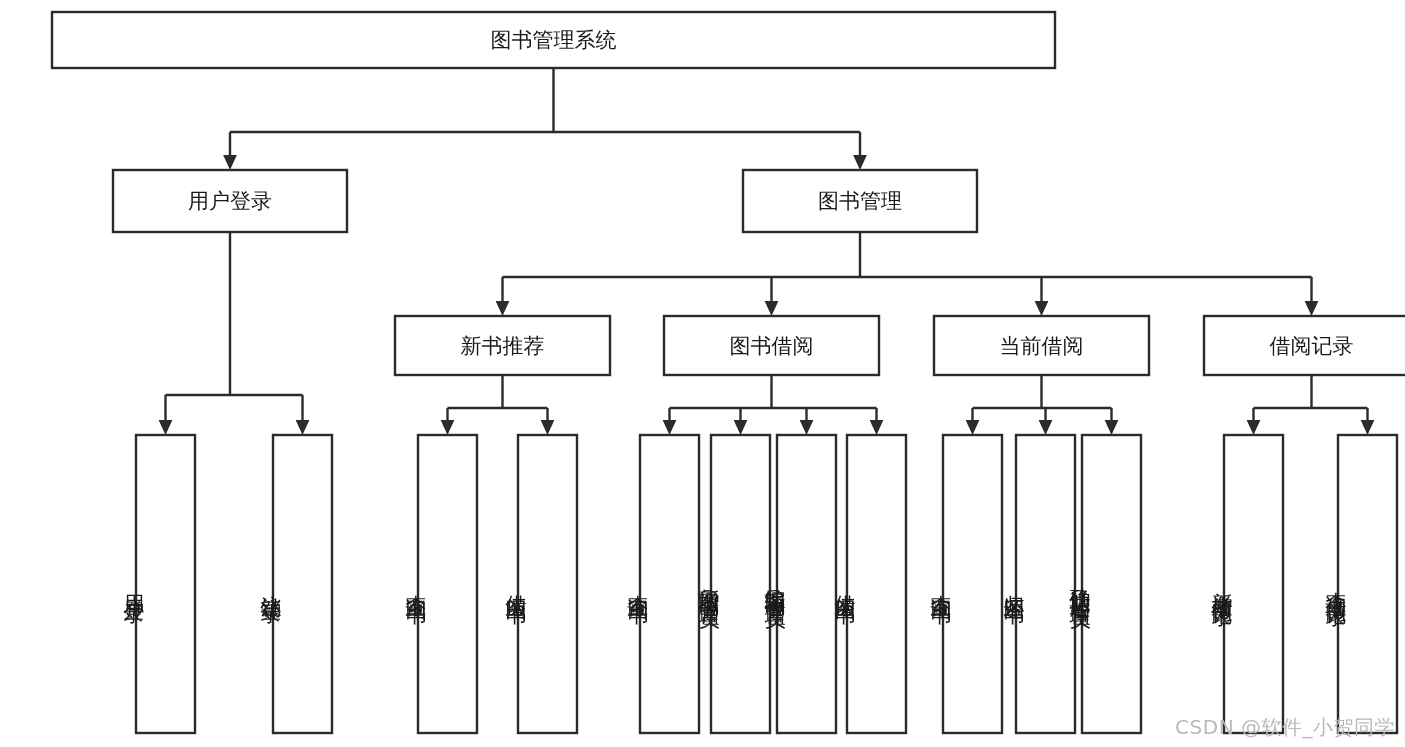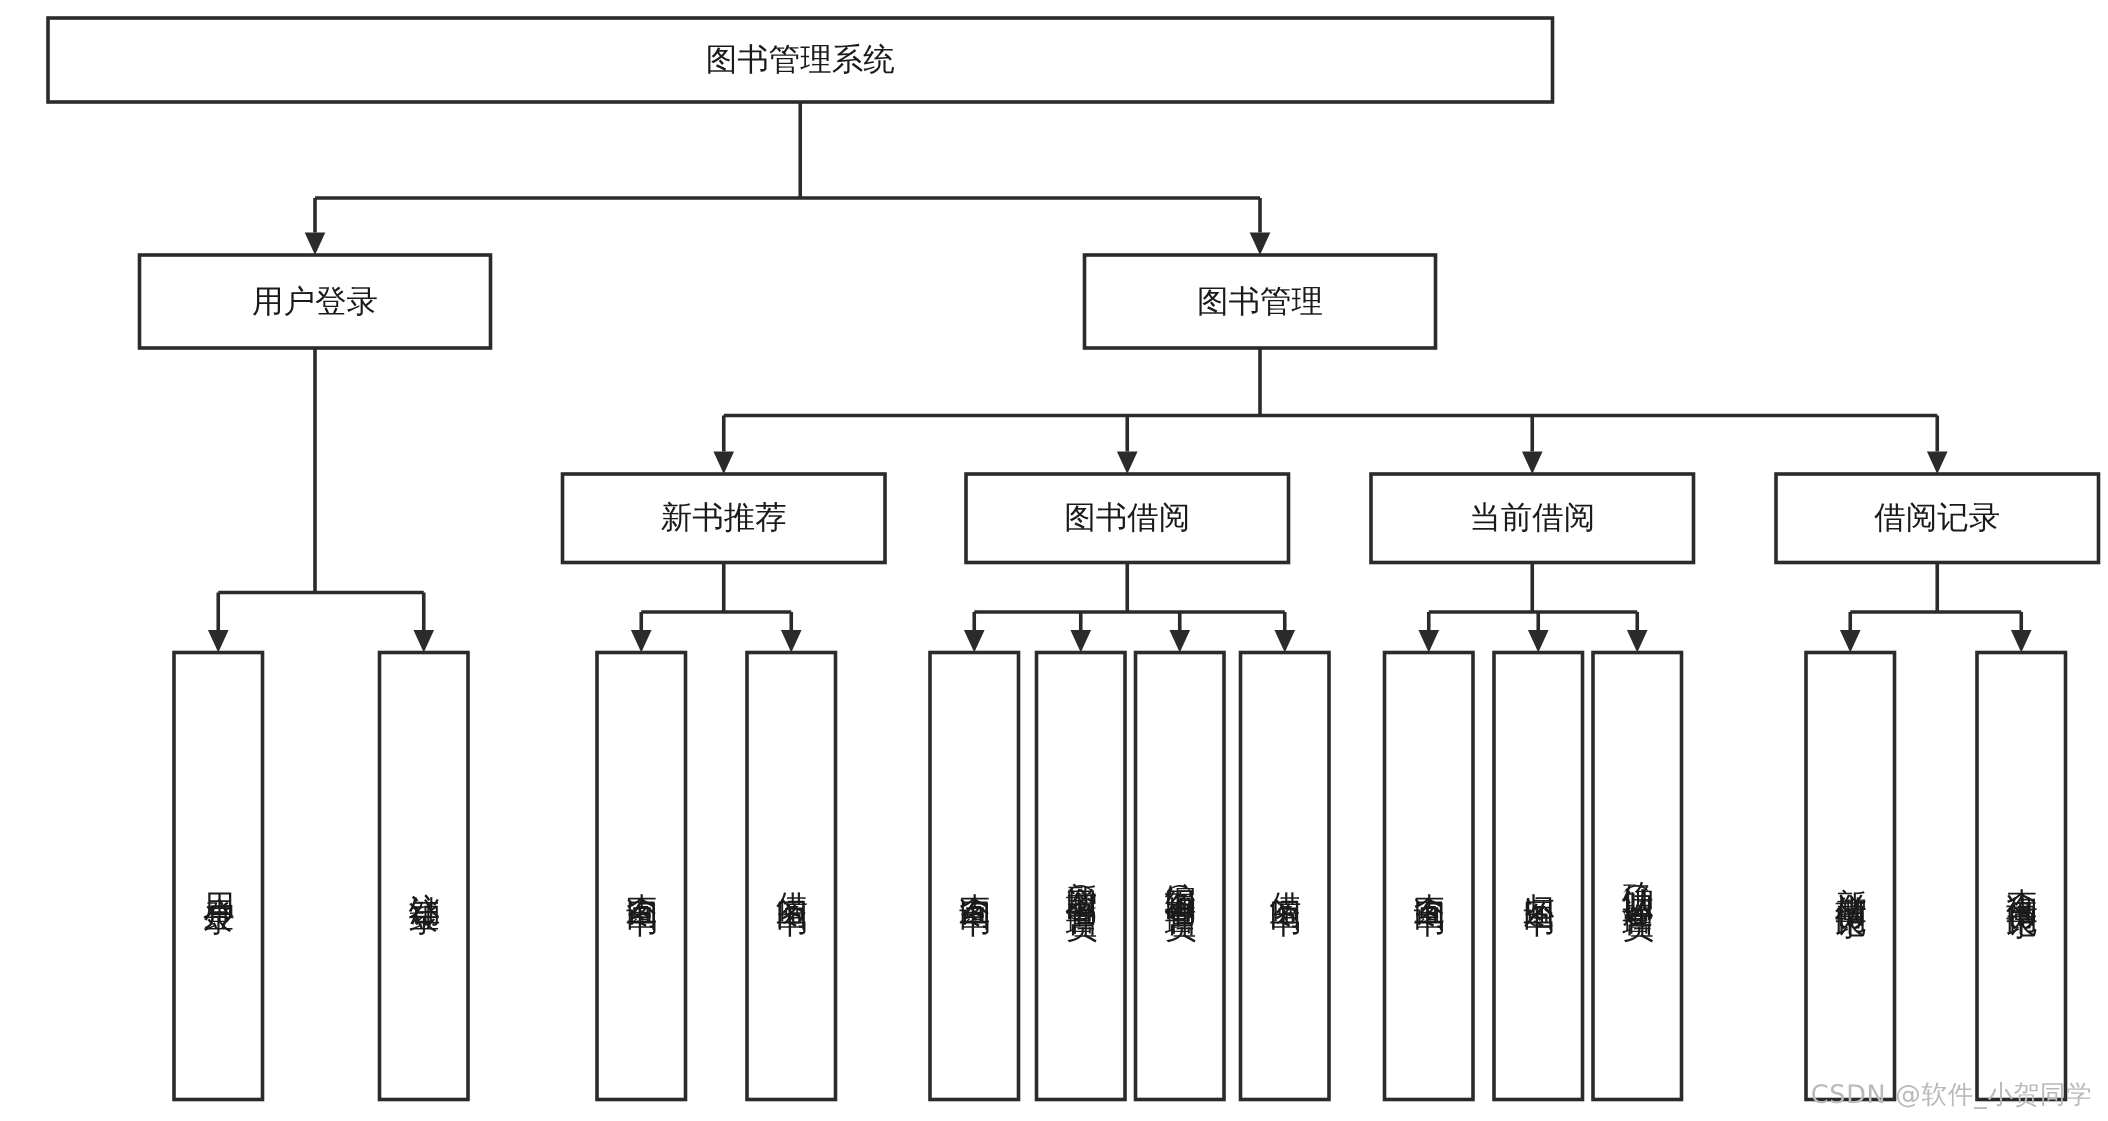--- a/index.html
+++ b/index.html
@@ -9,24 +9,25 @@
   }
   body {
     width: 1405px;
     height: 747px;
     font-family: "DejaVu Sans", "Liberation Sans", sans-serif;
     position: relative;
     overflow: hidden;
   }
   #diagram-root {
     position: absolute;
-    left: 12px;
+    left: 0;
     top: 0;
     width: 1224px;
     height: 747px;
+    padding-left: 32px;
   }
   .node-box {
     fill: #ffffff;
     stroke: #2b2b2b;
     stroke-width: 2.4;
   }
   .node-label {
     font-family: "DejaVu Sans", "Liberation Sans", sans-serif;
     fill: #1a1a1a;
     font-size: 21px;
@@ -55,21 +56,21 @@
   }
   .arrow-head {
     fill: #2b2b2b;
     stroke: none;
   }
   #watermark {
     position: absolute;
     right: 10px;
     bottom: 6px;
     font-family: "DejaVu Sans", "Liberation Sans", sans-serif;
-    font-size: 17px;
+    font-size: 20px;
     color: #b9b9b9;
     letter-spacing: 0.5px;
     user-select: none;
     white-space: nowrap;
   }
 </style>
 </head>
 <body>
 
 <div id="diagram-root">

